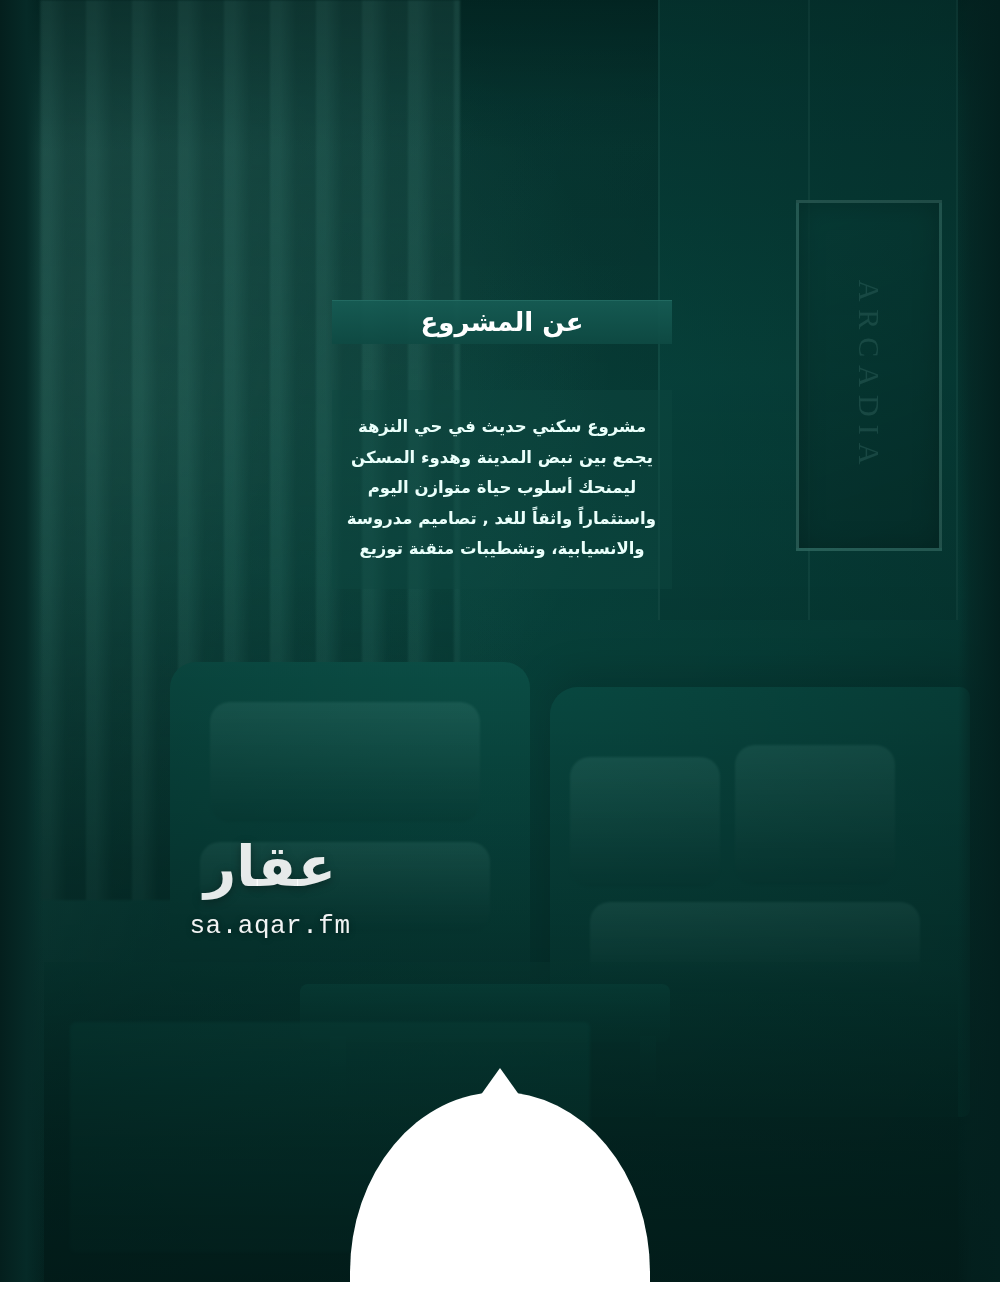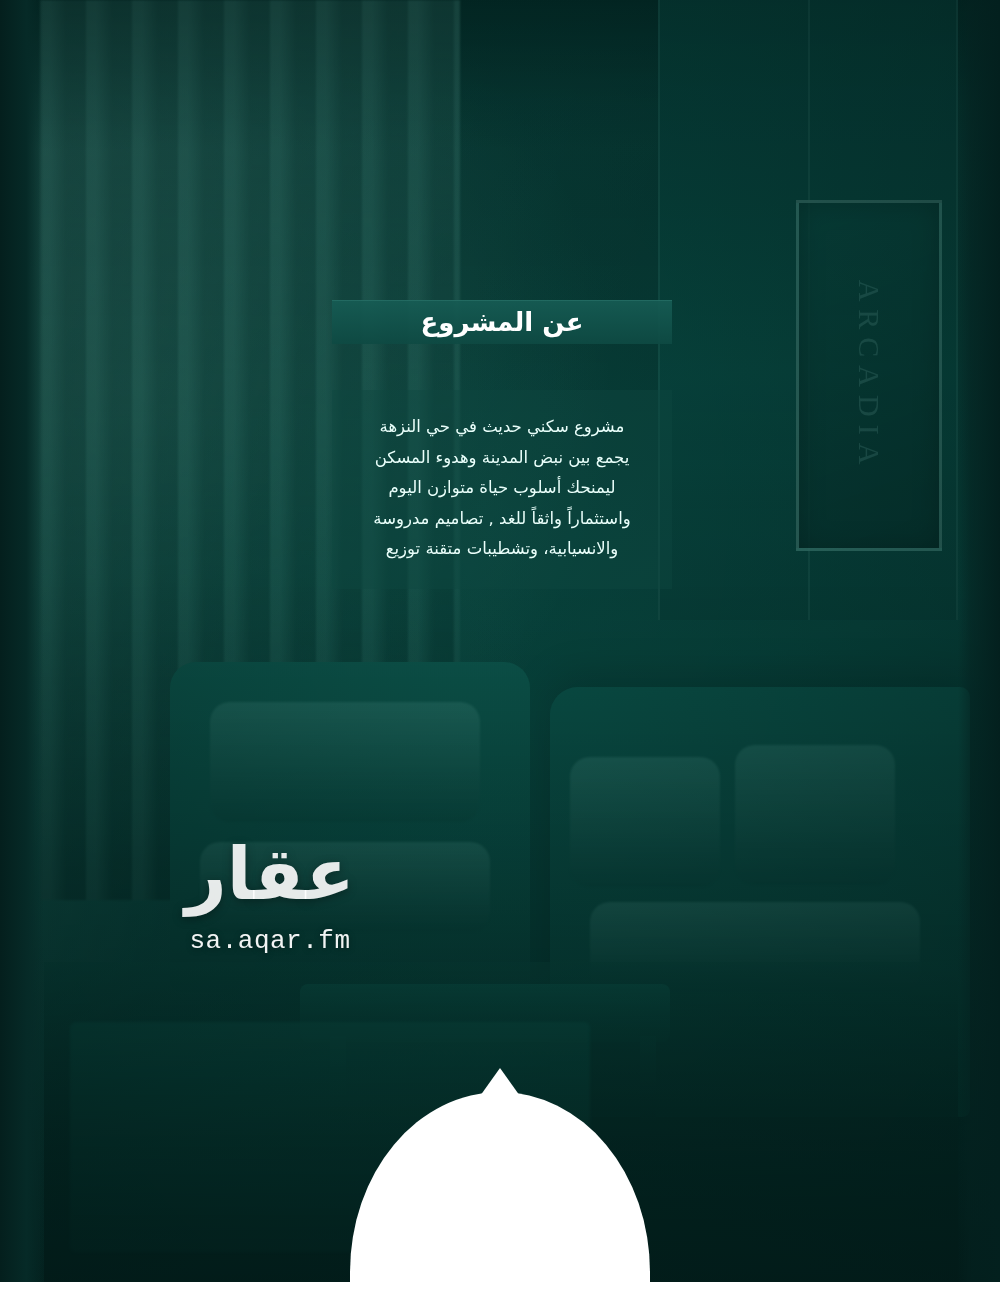--- a/index.html
+++ b/index.html
@@ -226,40 +226,40 @@
     margin-top: 46px;
     width: 340px;
     background: rgba(14,72,65,0.42);
     padding: 22px 16px 24px 16px;
     box-sizing: border-box;
   }
   .body-text {
     color: #eafffb;
     font-size: 16.5px;
     line-height: 1.85;
-    font-weight: 400;
+    font-weight: 700;
   }
   .body-text .bl {
     display: block;
     white-space: nowrap;
   }
   .body-text .bl.sp { letter-spacing: 1.6px; }
 
   
   .watermark {
     position: absolute;
     left: 180px;
     top: 840px;
     width: 180px;
     text-align: center;
     direction: rtl;
   }
   .wm-main {
     color: rgba(255,255,255,0.90);
-    font-size: 72px;
+    font-size: 56px;
     font-weight: bold;
     line-height: 0.95;
     letter-spacing: -2px;
     text-shadow: 0 2px 10px rgba(0,0,0,0.35);
   }
   .wm-sub {
     margin-top: 18px;
     color: rgba(255,255,255,0.95);
     font-size: 26px;
     font-family: Liberation Mono, monospace;

